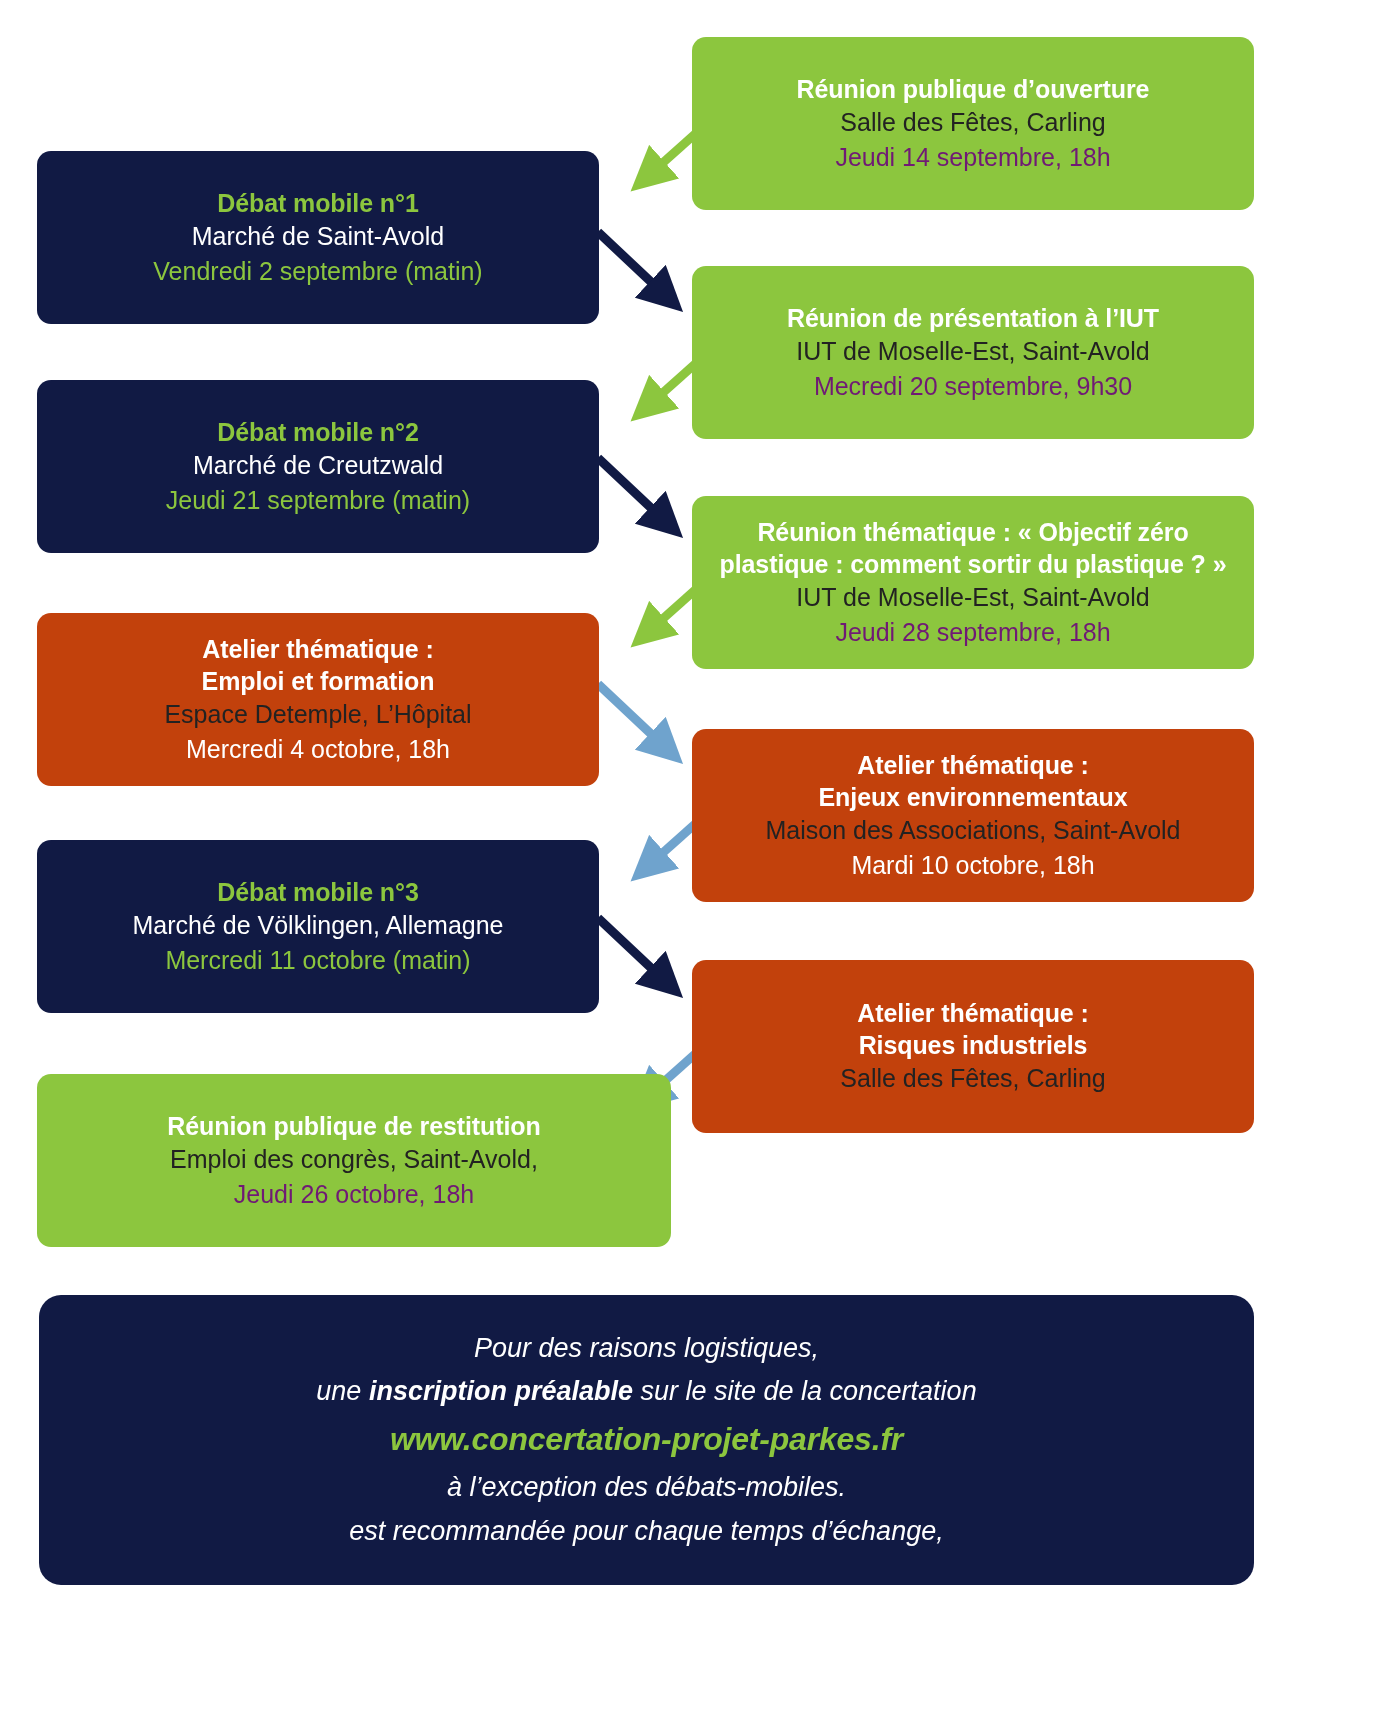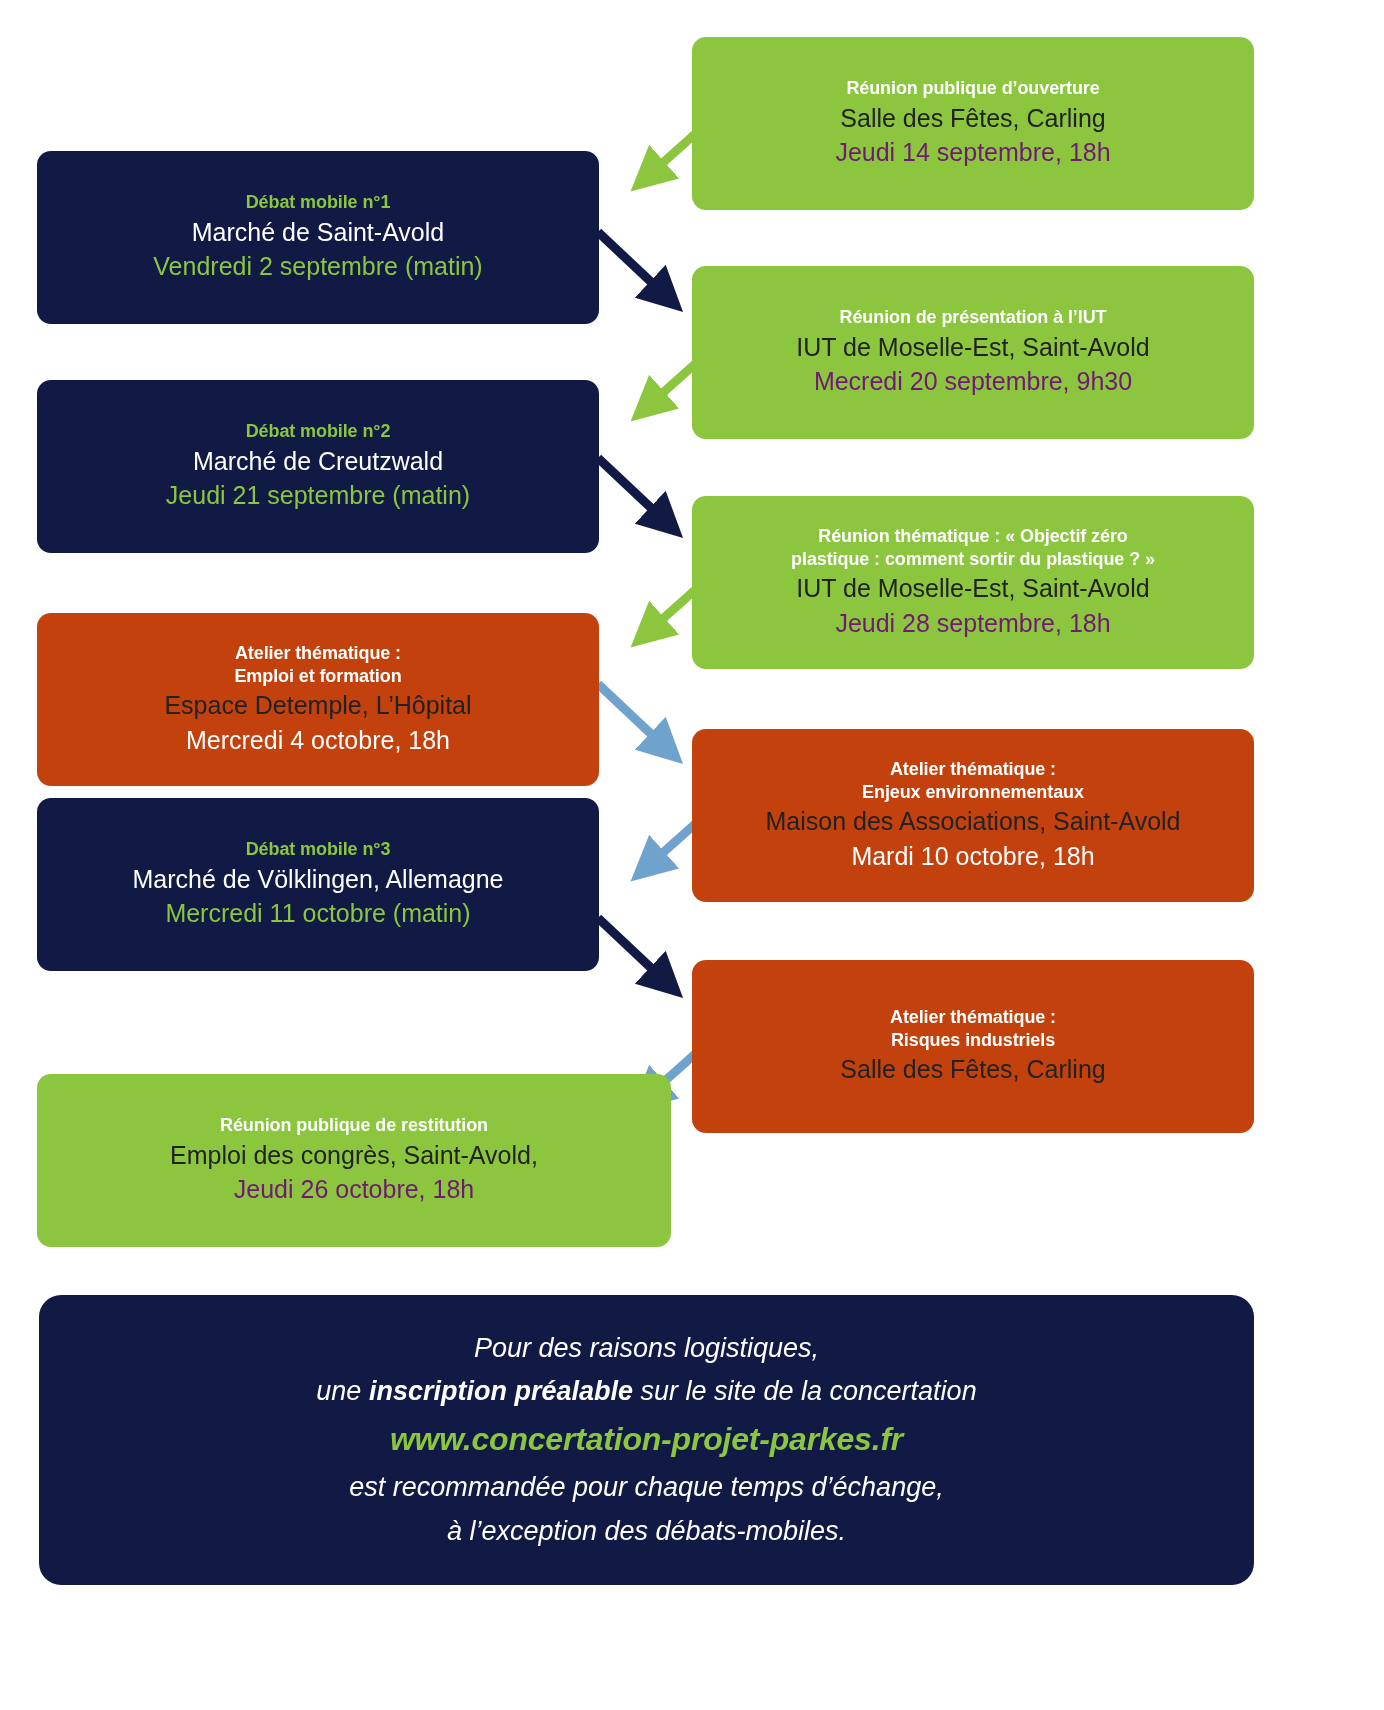--- a/index.html
+++ b/index.html
@@ -39,21 +39,21 @@
     display: flex;
     flex-direction: column;
     justify-content: center;
     align-items: center;
     text-align: center;
     padding: 10px 22px;
   }
 
   .card .title {
     font-weight: bold;
-    font-size: 18px;
+    font-size: 25px;
     line-height: 1.28;
     letter-spacing: -0.1px;
   }
   .card .place {
     font-size: 25px;
     line-height: 1.38;
     font-weight: normal;
   }
   .card .date {
     font-size: 25px;
@@ -196,21 +196,21 @@
 
   <div class="card blue" style="left:692px; top:729px; width:562px; height:173px;">
     <div class="title">
       <span>Atelier thématique :</span><br>
       <span>Enjeux environnementaux</span>
     </div>
     <div class="place">Maison des Associations, Saint-Avold</div>
     <div class="date">Mardi 10 octobre, 18h</div>
   </div>
 
-  <div class="card navy" style="left:37px; top:798px; width:562px; height:173px;">
+  <div class="card navy" style="left:37px; top:840px; width:562px; height:173px;">
     <div class="title">Débat mobile n°3</div>
     <div class="place">Marché de Völklingen, Allemagne</div>
     <div class="date">Mercredi 11 octobre (matin)</div>
   </div>
 
   <div class="card blue" style="left:692px; top:960px; width:562px; height:173px;">
     <div class="title">
       <span>Atelier thématique :</span><br>
       <span>Risques industriels</span>
     </div>
@@ -220,17 +220,17 @@
   <div class="card green" style="left:37px; top:1074px; width:634px; height:173px;">
     <div class="title">Réunion publique de restitution</div>
     <div class="place">Emploi des congrès, Saint-Avold,</div>
     <div class="date">Jeudi 26 octobre, 18h</div>
   </div>
 
   <div id="footer-note">
     <div class="fline">Pour des raisons logistiques,</div>
     <div class="fline"><span>une </span><b>inscription préalable</b><span> sur le site de la concertation</span></div>
     <div class="furl">www.concertation-projet-parkes.fr</div>
+    <div class="fline">à l’exception des débats-mobiles.</div>
     <div class="fline">est recommandée pour chaque temps d’échange,</div>
-    <div class="fline">à l’exception des débats-mobiles.</div>
   </div>
 
 </div>
 
 </body></html>

